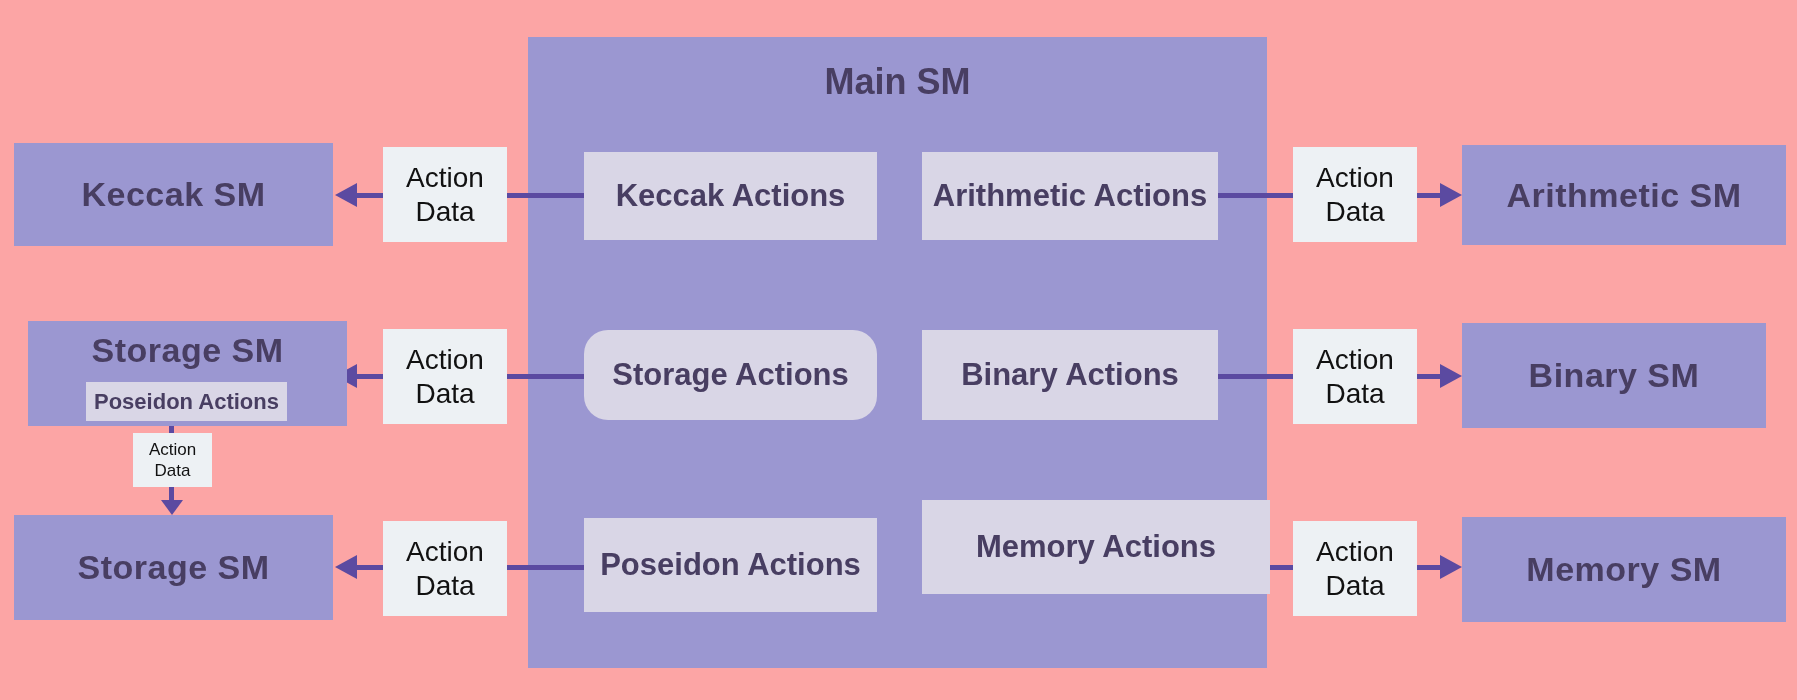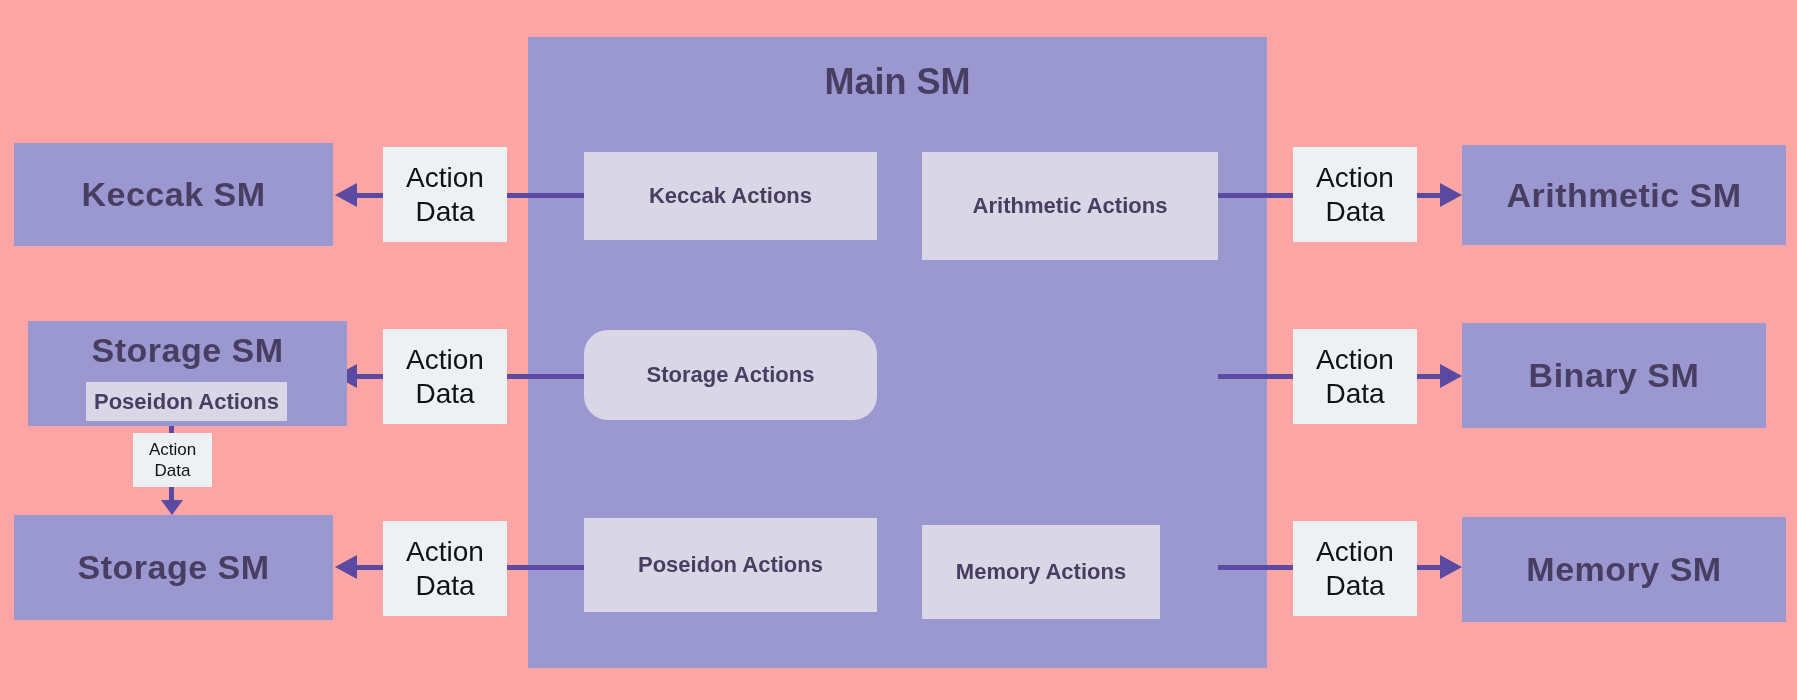--- a/index.html
+++ b/index.html
@@ -33,21 +33,21 @@
     top: 24px;
     left: 0;
     width: 100%;
     text-align: center;
     font-weight: bold;
     font-size: 36px;
     color: #483e62;
   }
   .action-label {
     font-weight: bold;
-    font-size: 22px;
+    font-size: 31px;
     color: #483e62;
     white-space: nowrap;
   }
   .sub-action-label {
     font-weight: bold;
     font-size: 22px;
     color: #483e62;
     white-space: nowrap;
   }
   .ad-box {
@@ -129,32 +129,35 @@
 
   <div class="line-v" style="left:169px; top:420px; height:84px;"></div>
   <div class="head-down" style="left:161px; top:500px;"></div>
 
   <div class="box purple" style="left:528px; top:37px; width:739px; height:631px;">
     <div class="main-title">Main SM</div>
 
     <div class="box light inner-box" style="left:56px; top:115px; width:293px; height:88px;">
       <span class="action-label">Keccak Actions</span>
     </div>
-    <div class="box light inner-box" style="left:394px; top:115px; width:296px; height:108px;">
+    <div class="box light inner-box" style="left:394px; top:115px; width:296px; height:88px;">
       <span class="action-label">Arithmetic Actions</span>
     </div>
 
     <div class="box light inner-box" style="left:56px; top:293px; width:293px; height:90px;border-radius:24px;">
       <span class="action-label">Storage Actions</span>
     </div>
+    <div class="box light inner-box" style="left:394px; top:293px; width:296px; height:90px;">
+      <span class="action-label">Binary Actions</span>
+    </div>
 
     <div class="box light inner-box" style="left:56px; top:481px; width:293px; height:94px;">
       <span class="action-label">Poseidon Actions</span>
     </div>
-    <div class="box light inner-box" style="left:394px; top:488px; width:238px; height:94px;">
+    <div class="box light inner-box" style="left:394px; top:463px; width:348px; height:94px;">
       <span class="action-label">Memory Actions</span>
     </div>
   </div>
 
   <div class="box purple sm-box" style="left:14px; top:143px; width:319px; height:103px;">
     <span class="sm-title">Keccak SM</span>
   </div>
 
   <div class="box purple sm-box" style="left:14px; top:321px; width:319px; height:105px;margin-left:14px;">
     <div class="abs sm-title" style="top:10px; left:0; width:100%; text-align:center;">Storage SM</div>

